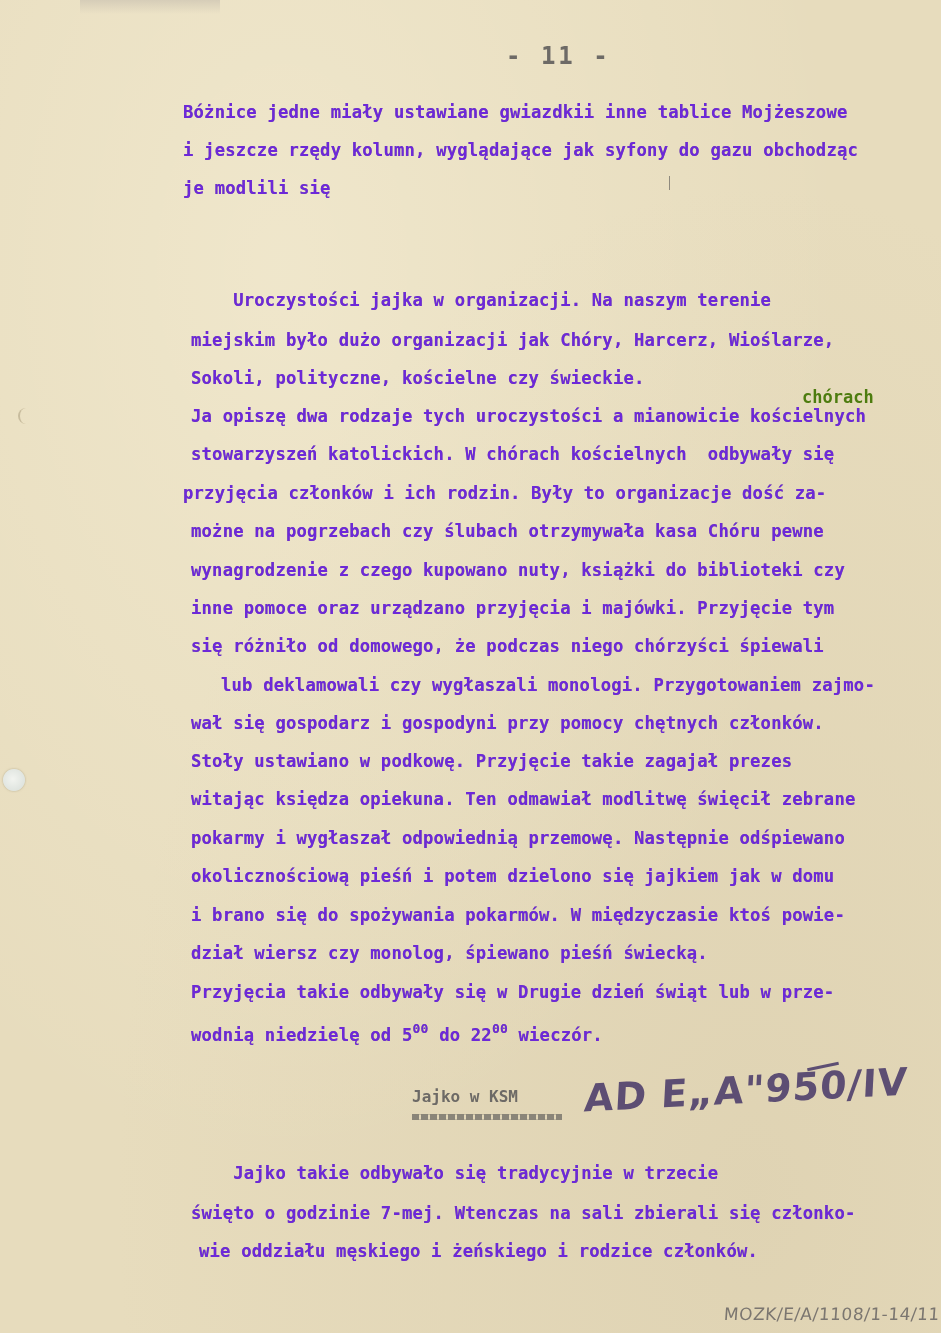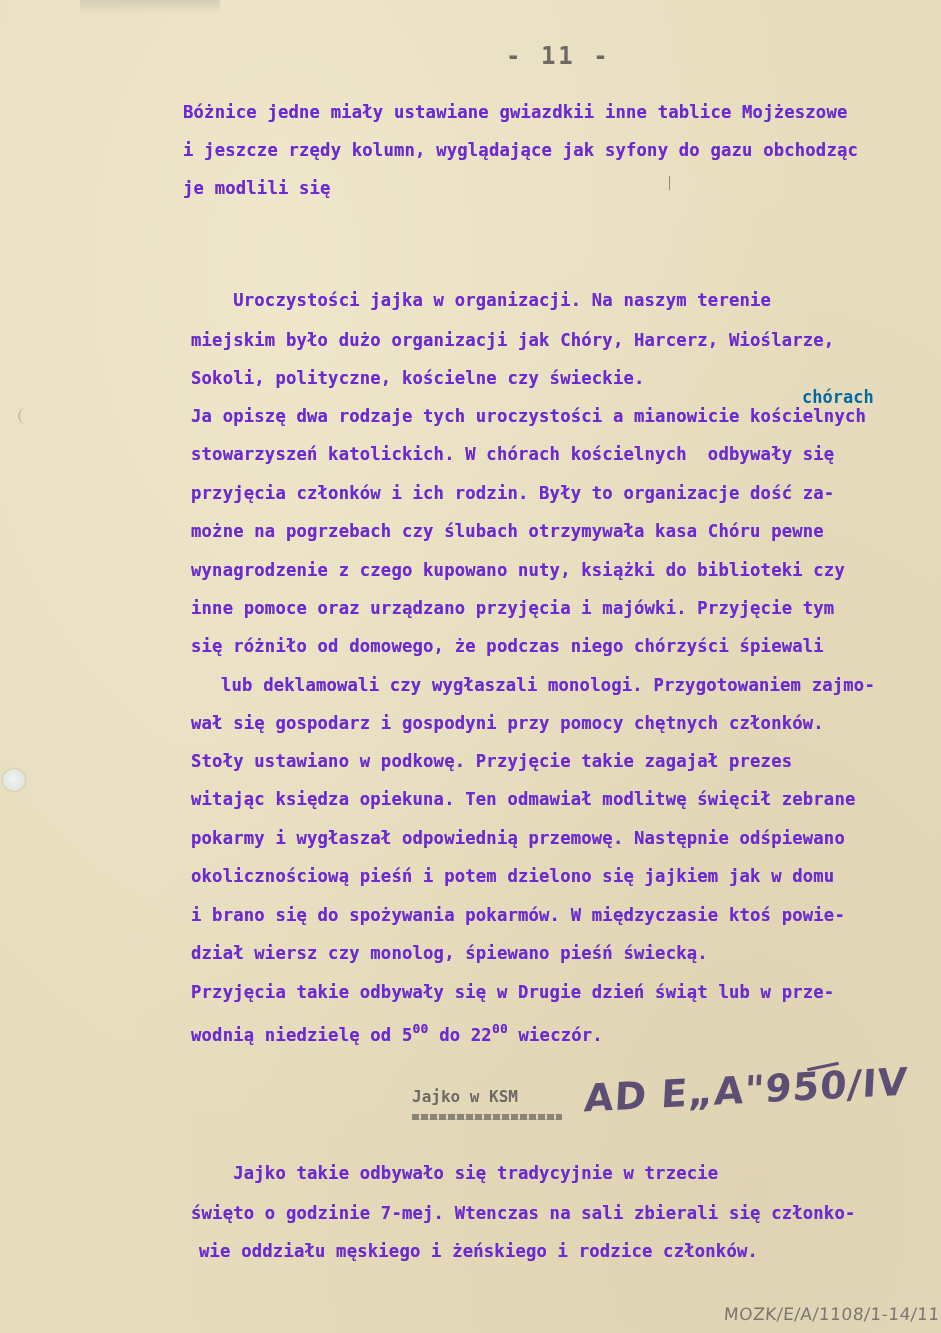--- a/index.html
+++ b/index.html
@@ -40,21 +40,21 @@
       line-height: 1;
       text-shadow: 0 0 0.6px rgba(90,88,84,0.6);
     }
     .page-number {
       position: absolute; left: 470px; top: 42px;
       color: #6d6a66; font-size: 24px; font-weight: bold; letter-spacing: 3px;
       font-family: "DejaVu Sans Mono", monospace;
       margin-left: 36px;
     }
     .annot {
-      position: absolute; color: #0369a1; font-size: 17px; font-weight: bold;
+      position: absolute; color: #4d7c0f; font-size: 17px; font-weight: bold;
       font-family: "DejaVu Sans Mono", monospace;
     }
     sup.time { font-size: 13px; vertical-align: 8px; }
     .heading {
       position: absolute; left: 412px; top: 1087px;
       color: #6d6a66; font-size: 16px; font-weight: bold;
       font-family: "DejaVu Sans Mono", monospace; white-space: pre;
     }
     .heading-underline {
       position: absolute; left: 412px; top: 1114px; width: 150px; height: 4px;
@@ -98,21 +98,21 @@
 <div class="typed" style="left:183px; top:104px;">Bóżnice jedne miały ustawiane gwiazdkii inne tablice Mojżeszowe</div>
 <div class="typed" style="left:183px; top:142px;">i jeszcze rzędy kolumn, wyglądające jak syfony do gazu obchodząc</div>
 <div class="typed" style="left:183px; top:180px;">je modlili się</div>
 
 <div class="typed" style="left:191px; top:292px;">    Uroczystości jajka w organizacji. Na naszym terenie</div>
 <div class="typed" style="left:191px; top:332px;">miejskim było dużo organizacji jak Chóry, Harcerz, Wioślarze,</div>
 <div class="typed" style="left:191px; top:370px;">Sokoli, polityczne, kościelne czy świeckie.</div>
 <div class="annot" style="left:802px; top:387px;">chórach</div>
 <div class="typed" style="left:191px; top:408px;">Ja opiszę dwa rodzaje tych uroczystości a mianowicie kościelnych</div>
 <div class="typed" style="left:191px; top:446px;">stowarzyszeń katolickich. W chórach kościelnych  odbywały się</div>
-<div class="typed" style="left:191px; top:485px;">przyjęcia członków i ich rodzin. Były to organizacje dość za-</div>
+<div class="typed" style="left:183px; top:485px;">przyjęcia członków i ich rodzin. Były to organizacje dość za-</div>
 <div class="typed" style="left:191px; top:523px;">możne na pogrzebach czy ślubach otrzymywała kasa Chóru pewne</div>
 <div class="typed" style="left:191px; top:562px;">wynagrodzenie z czego kupowano nuty, książki do biblioteki czy</div>
 <div class="typed" style="left:191px; top:600px;">inne pomoce oraz urządzano przyjęcia i majówki. Przyjęcie tym</div>
 <div class="typed" style="left:191px; top:638px;">się różniło od domowego, że podczas niego chórzyści śpiewali</div>
 <div class="typed" style="left:191px; top:677px;margin-left:30px;">lub deklamowali czy wygłaszali monologi. Przygotowaniem zajmo-</div>
 <div class="typed" style="left:191px; top:715px;">wał się gospodarz i gospodyni przy pomocy chętnych członków.</div>
 <div class="typed" style="left:191px; top:753px;">Stoły ustawiano w podkowę. Przyjęcie takie zagajał prezes</div>
 <div class="typed" style="left:191px; top:791px;">witając księdza opiekuna. Ten odmawiał modlitwę święcił zebrane</div>
 <div class="typed" style="left:191px; top:830px;">pokarmy i wygłaszał odpowiednią przemowę. Następnie odśpiewano</div>
 <div class="typed" style="left:191px; top:868px;">okolicznościową pieśń i potem dzielono się jajkiem jak w domu</div>

